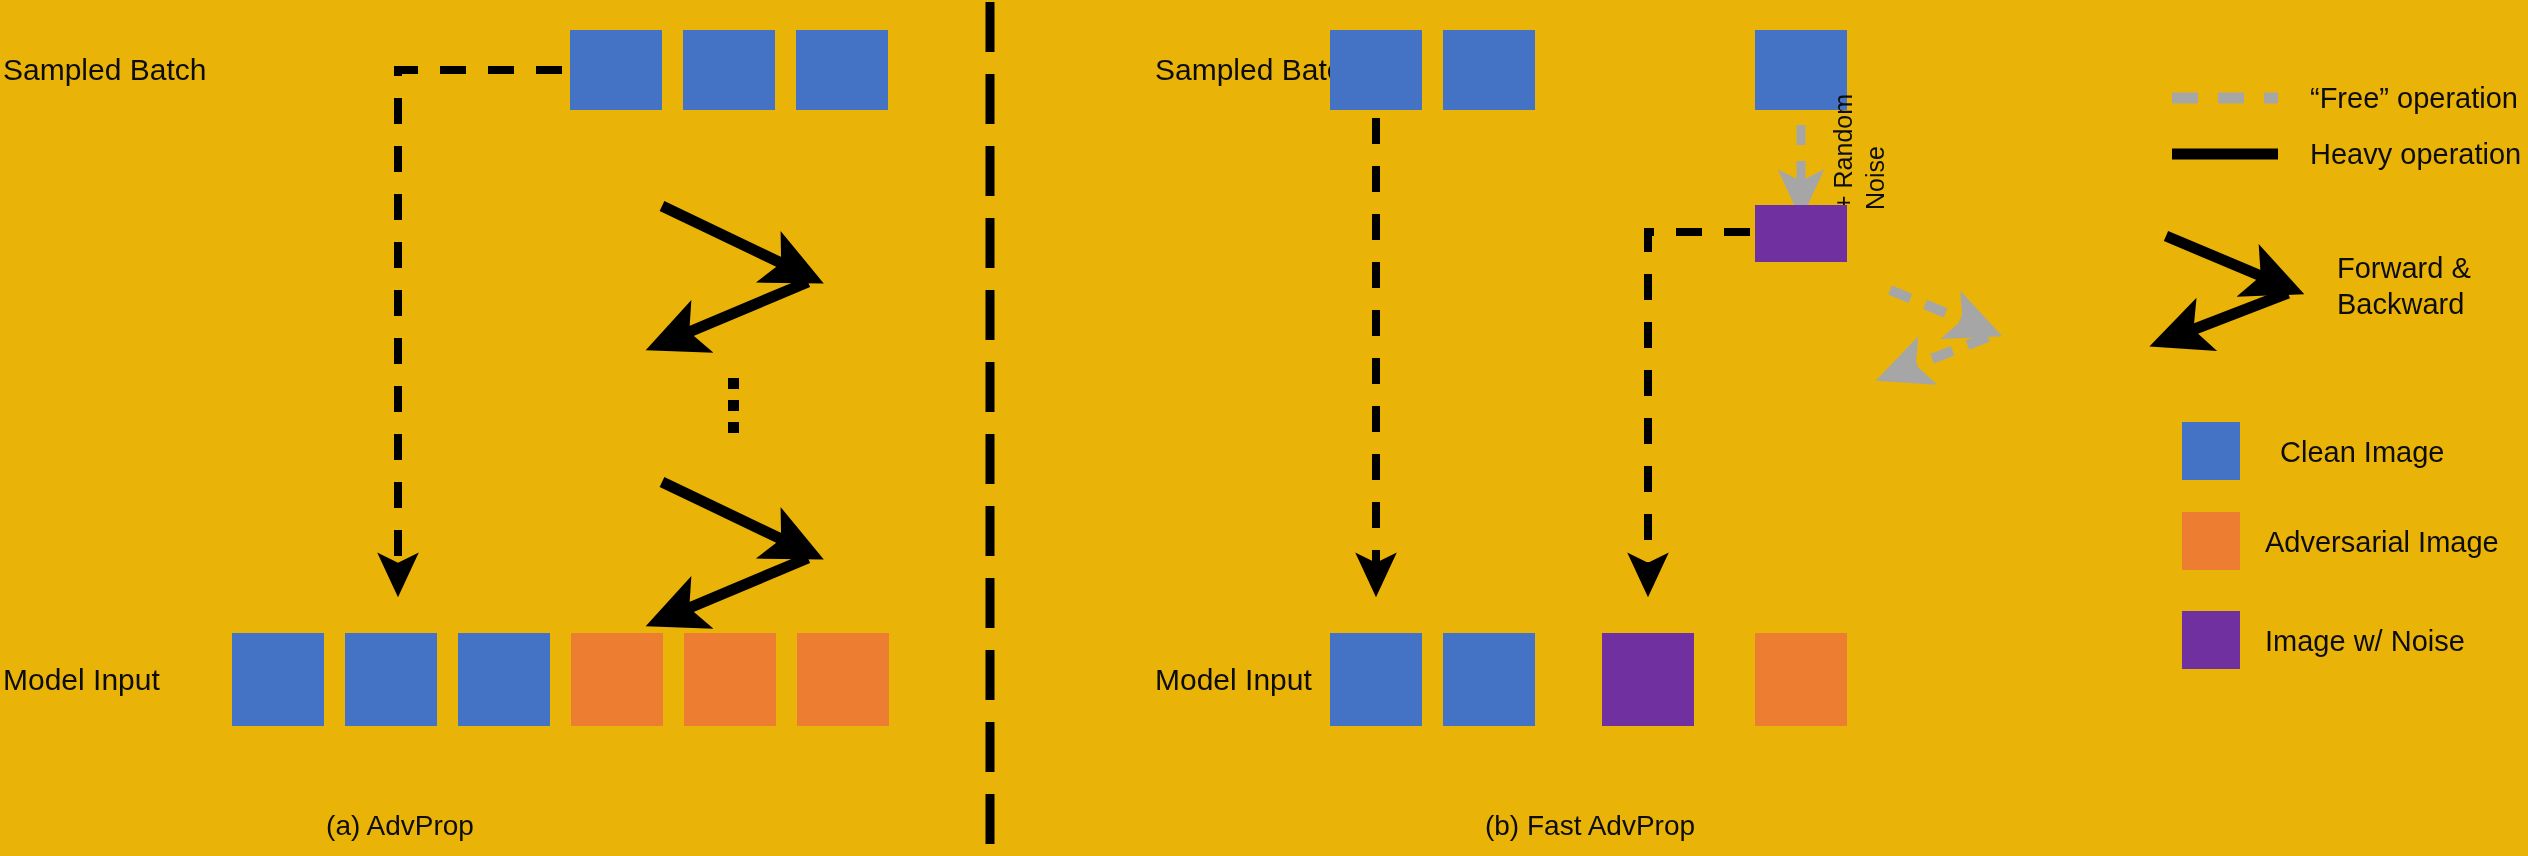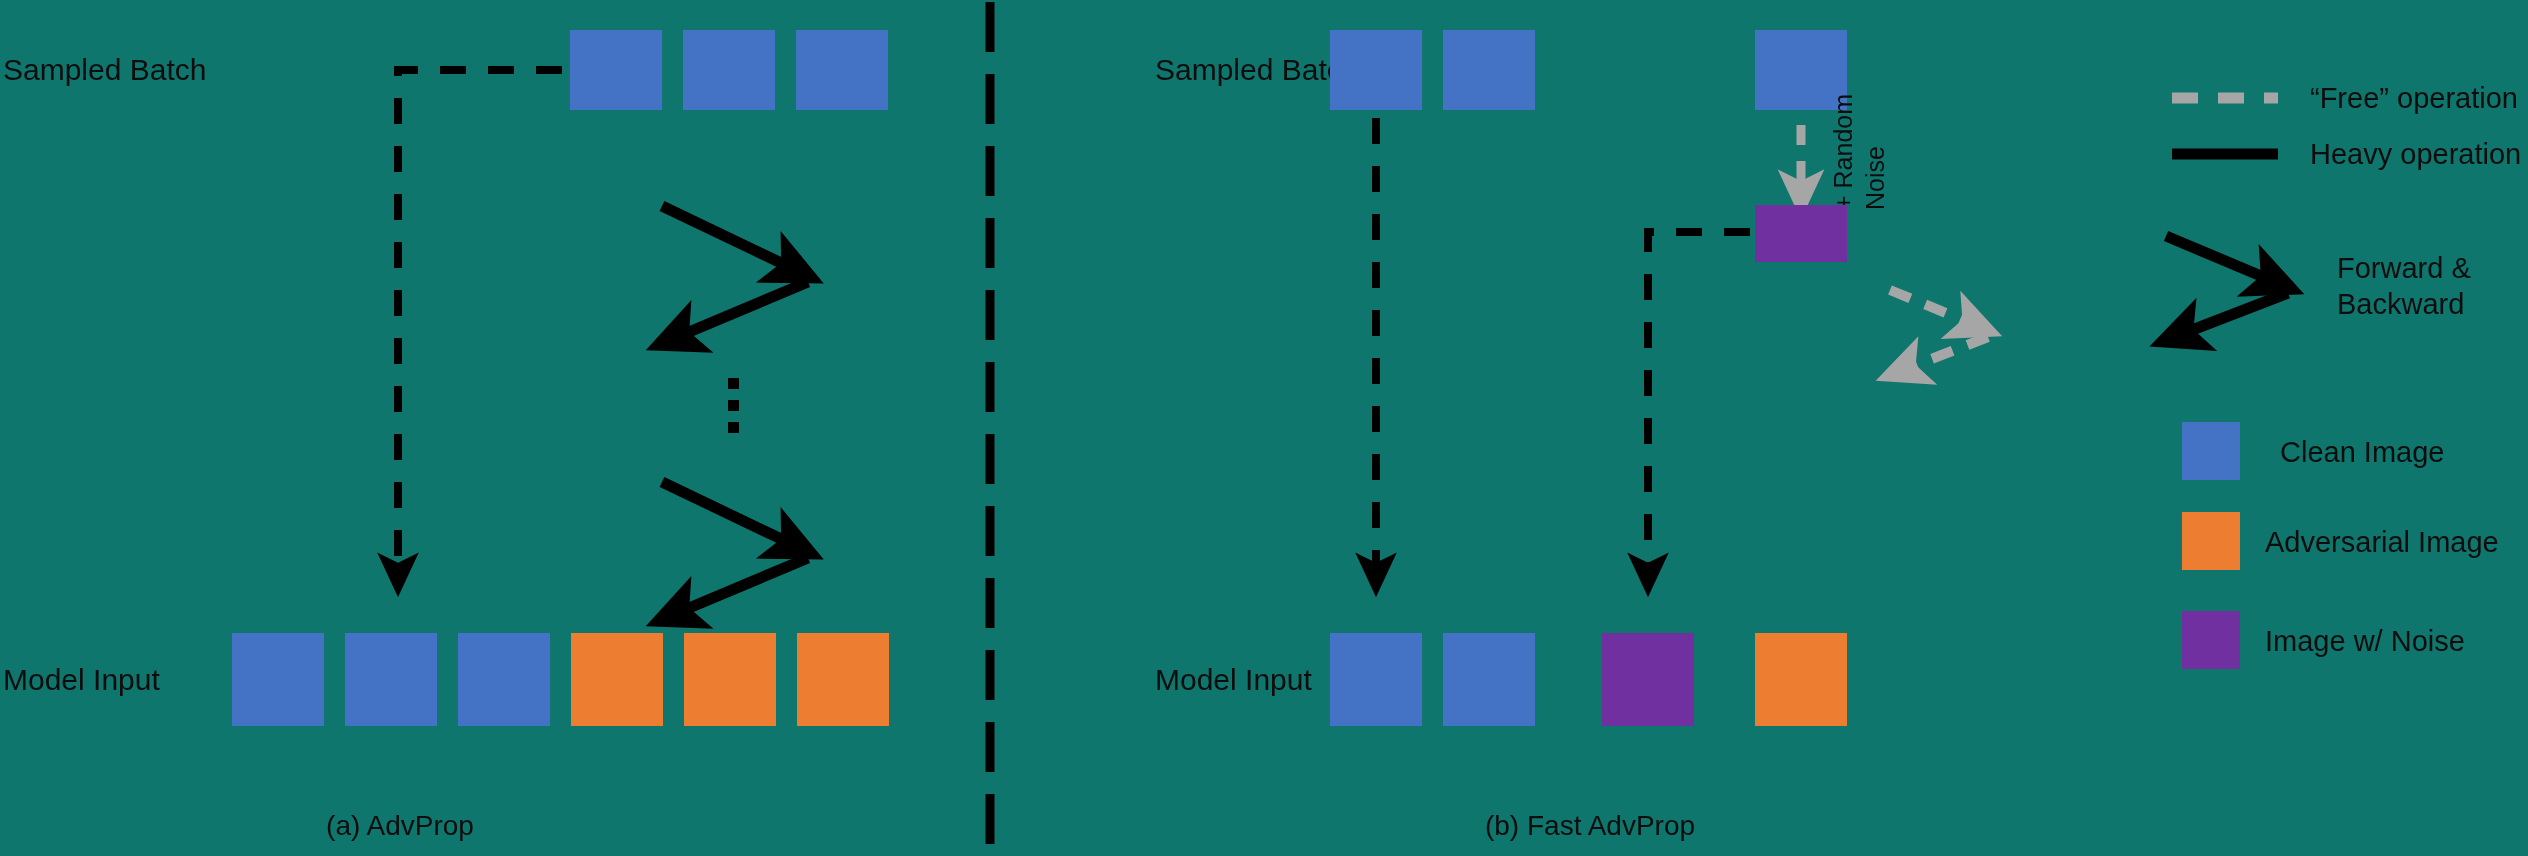--- a/index.html
+++ b/index.html
@@ -7,21 +7,21 @@
     padding: 0;
     background: #ffffff;
   }
   body {
     font-family: "Liberation Sans", sans-serif;
   }
   #canvas {
     position: relative;
     width: 2528px;
     height: 856px;
-    background: #0f766e;
+    background: #eab308;
     overflow: hidden;
   }
   #diagram {
     position: absolute;
     top: 0;
     left: 0;
     width: 2528px;
     height: 856px;
   }
   .dgm-label {

